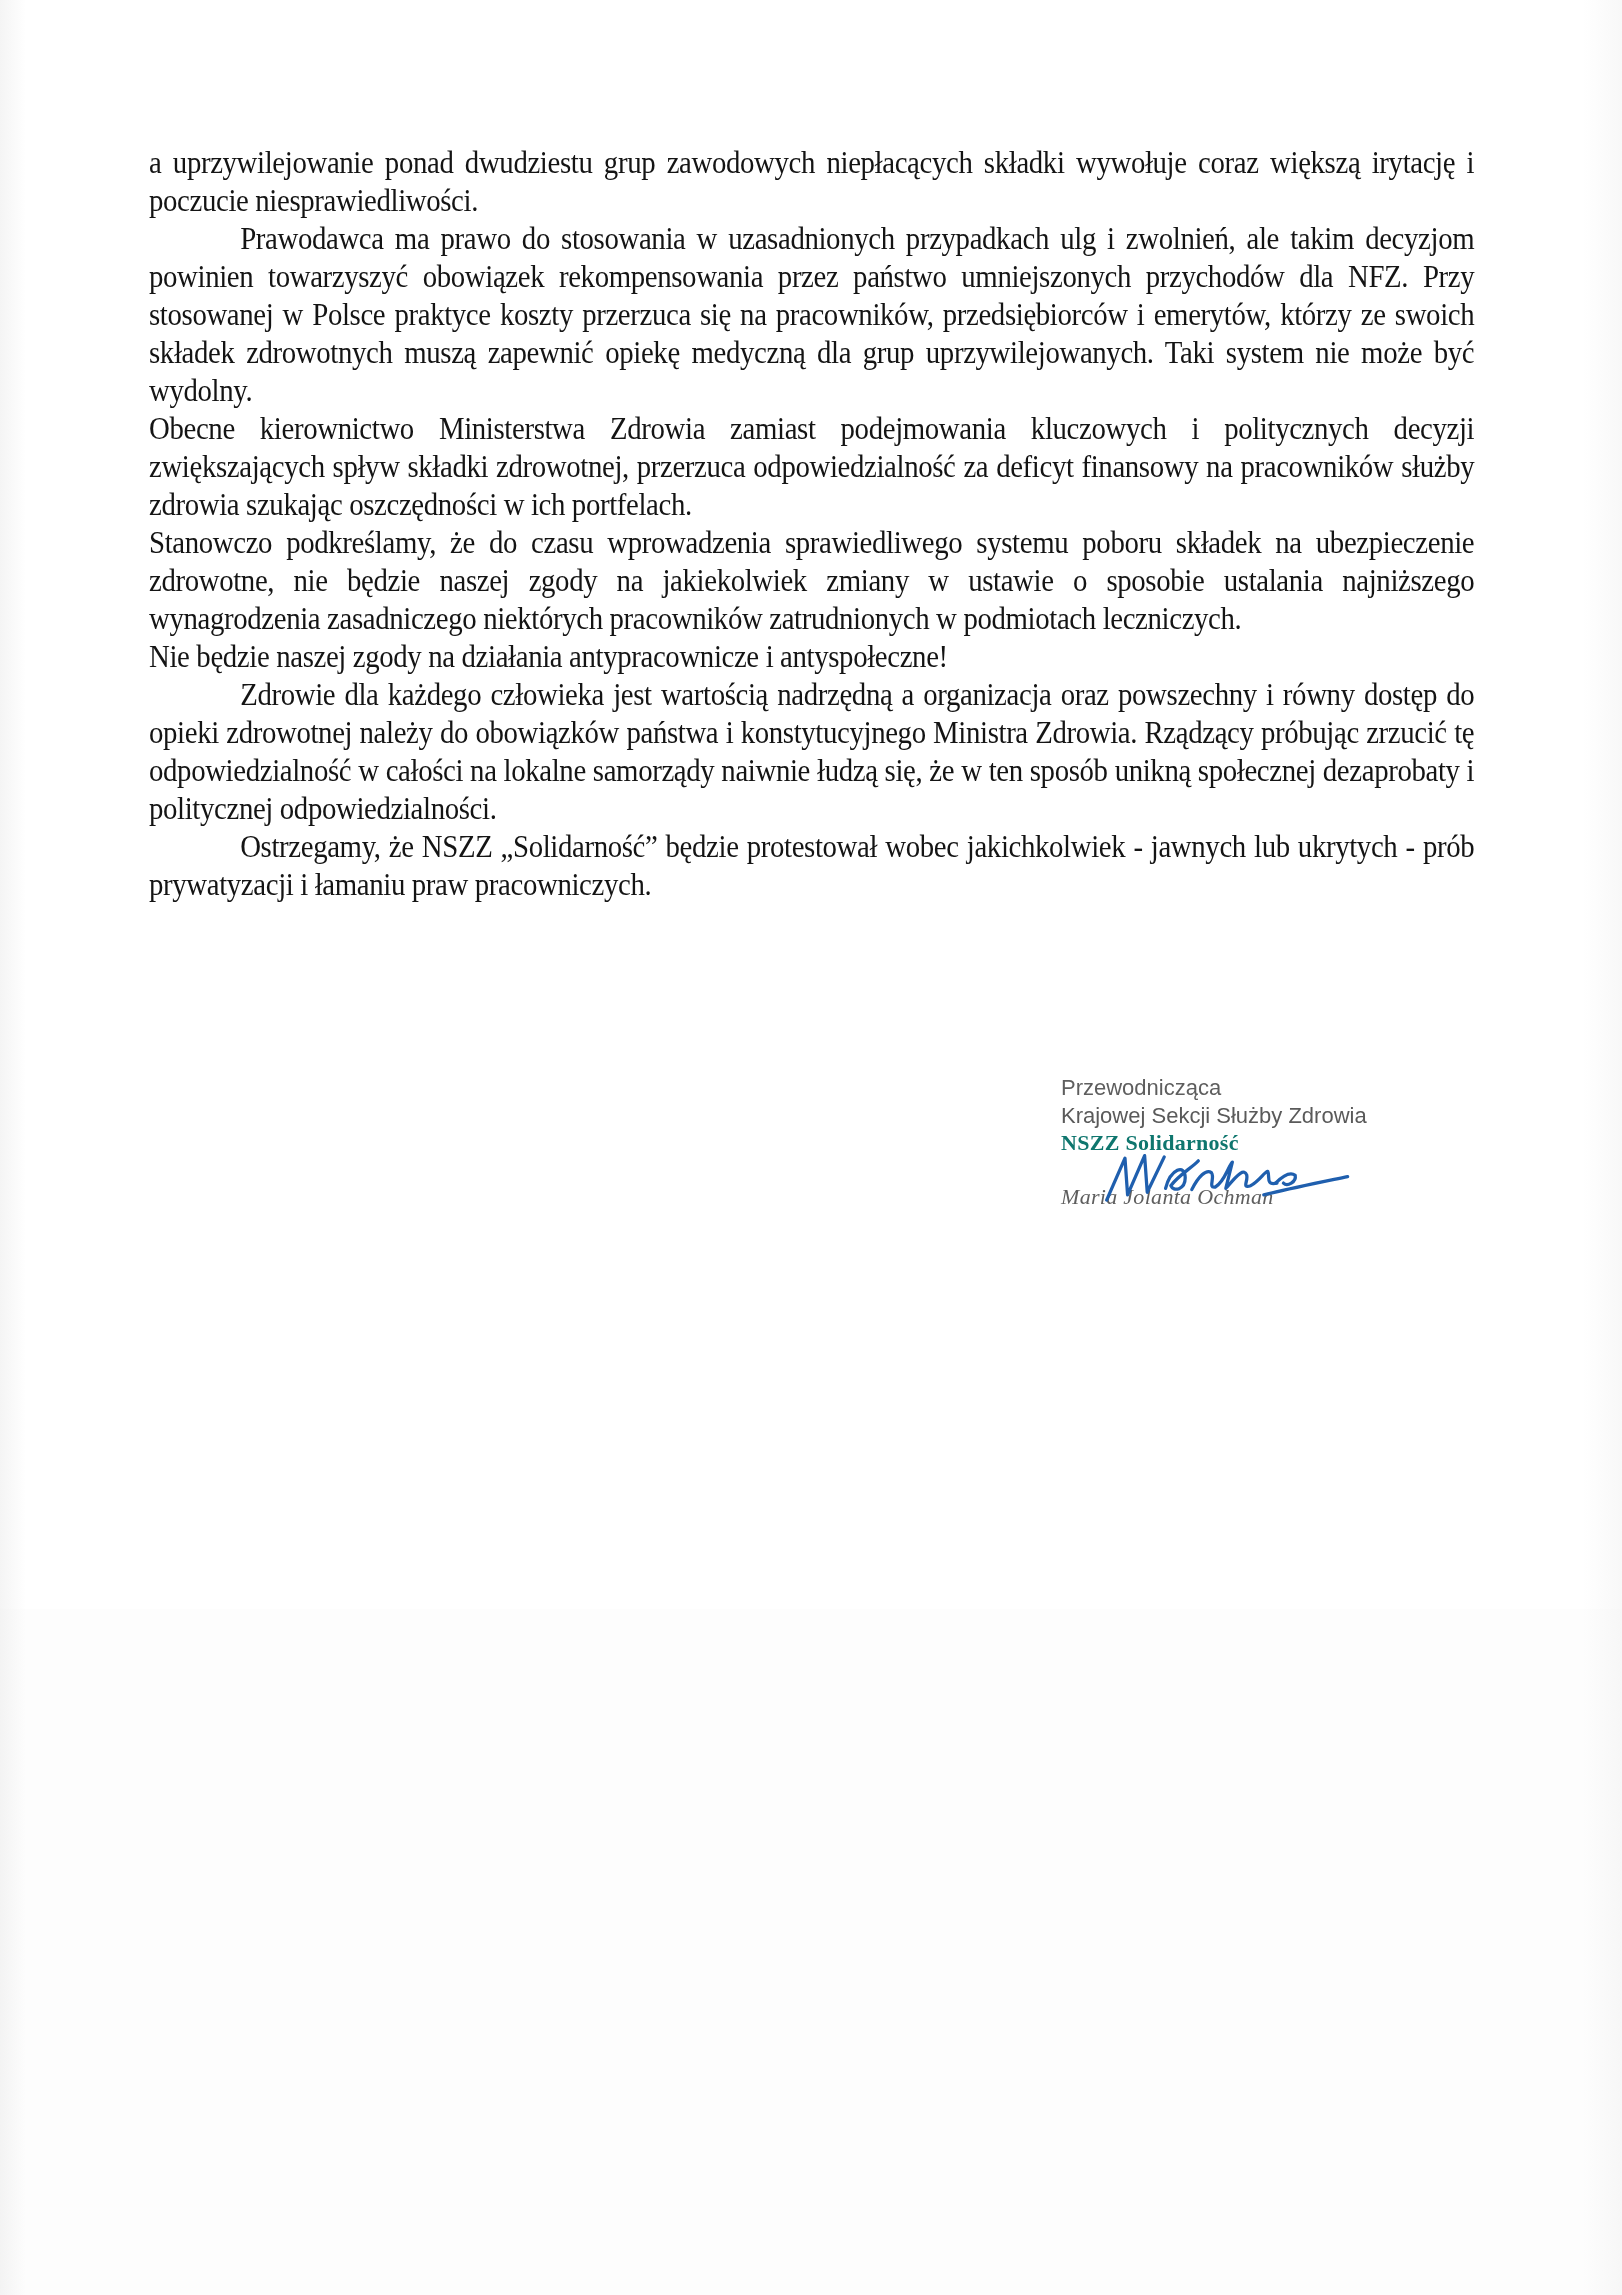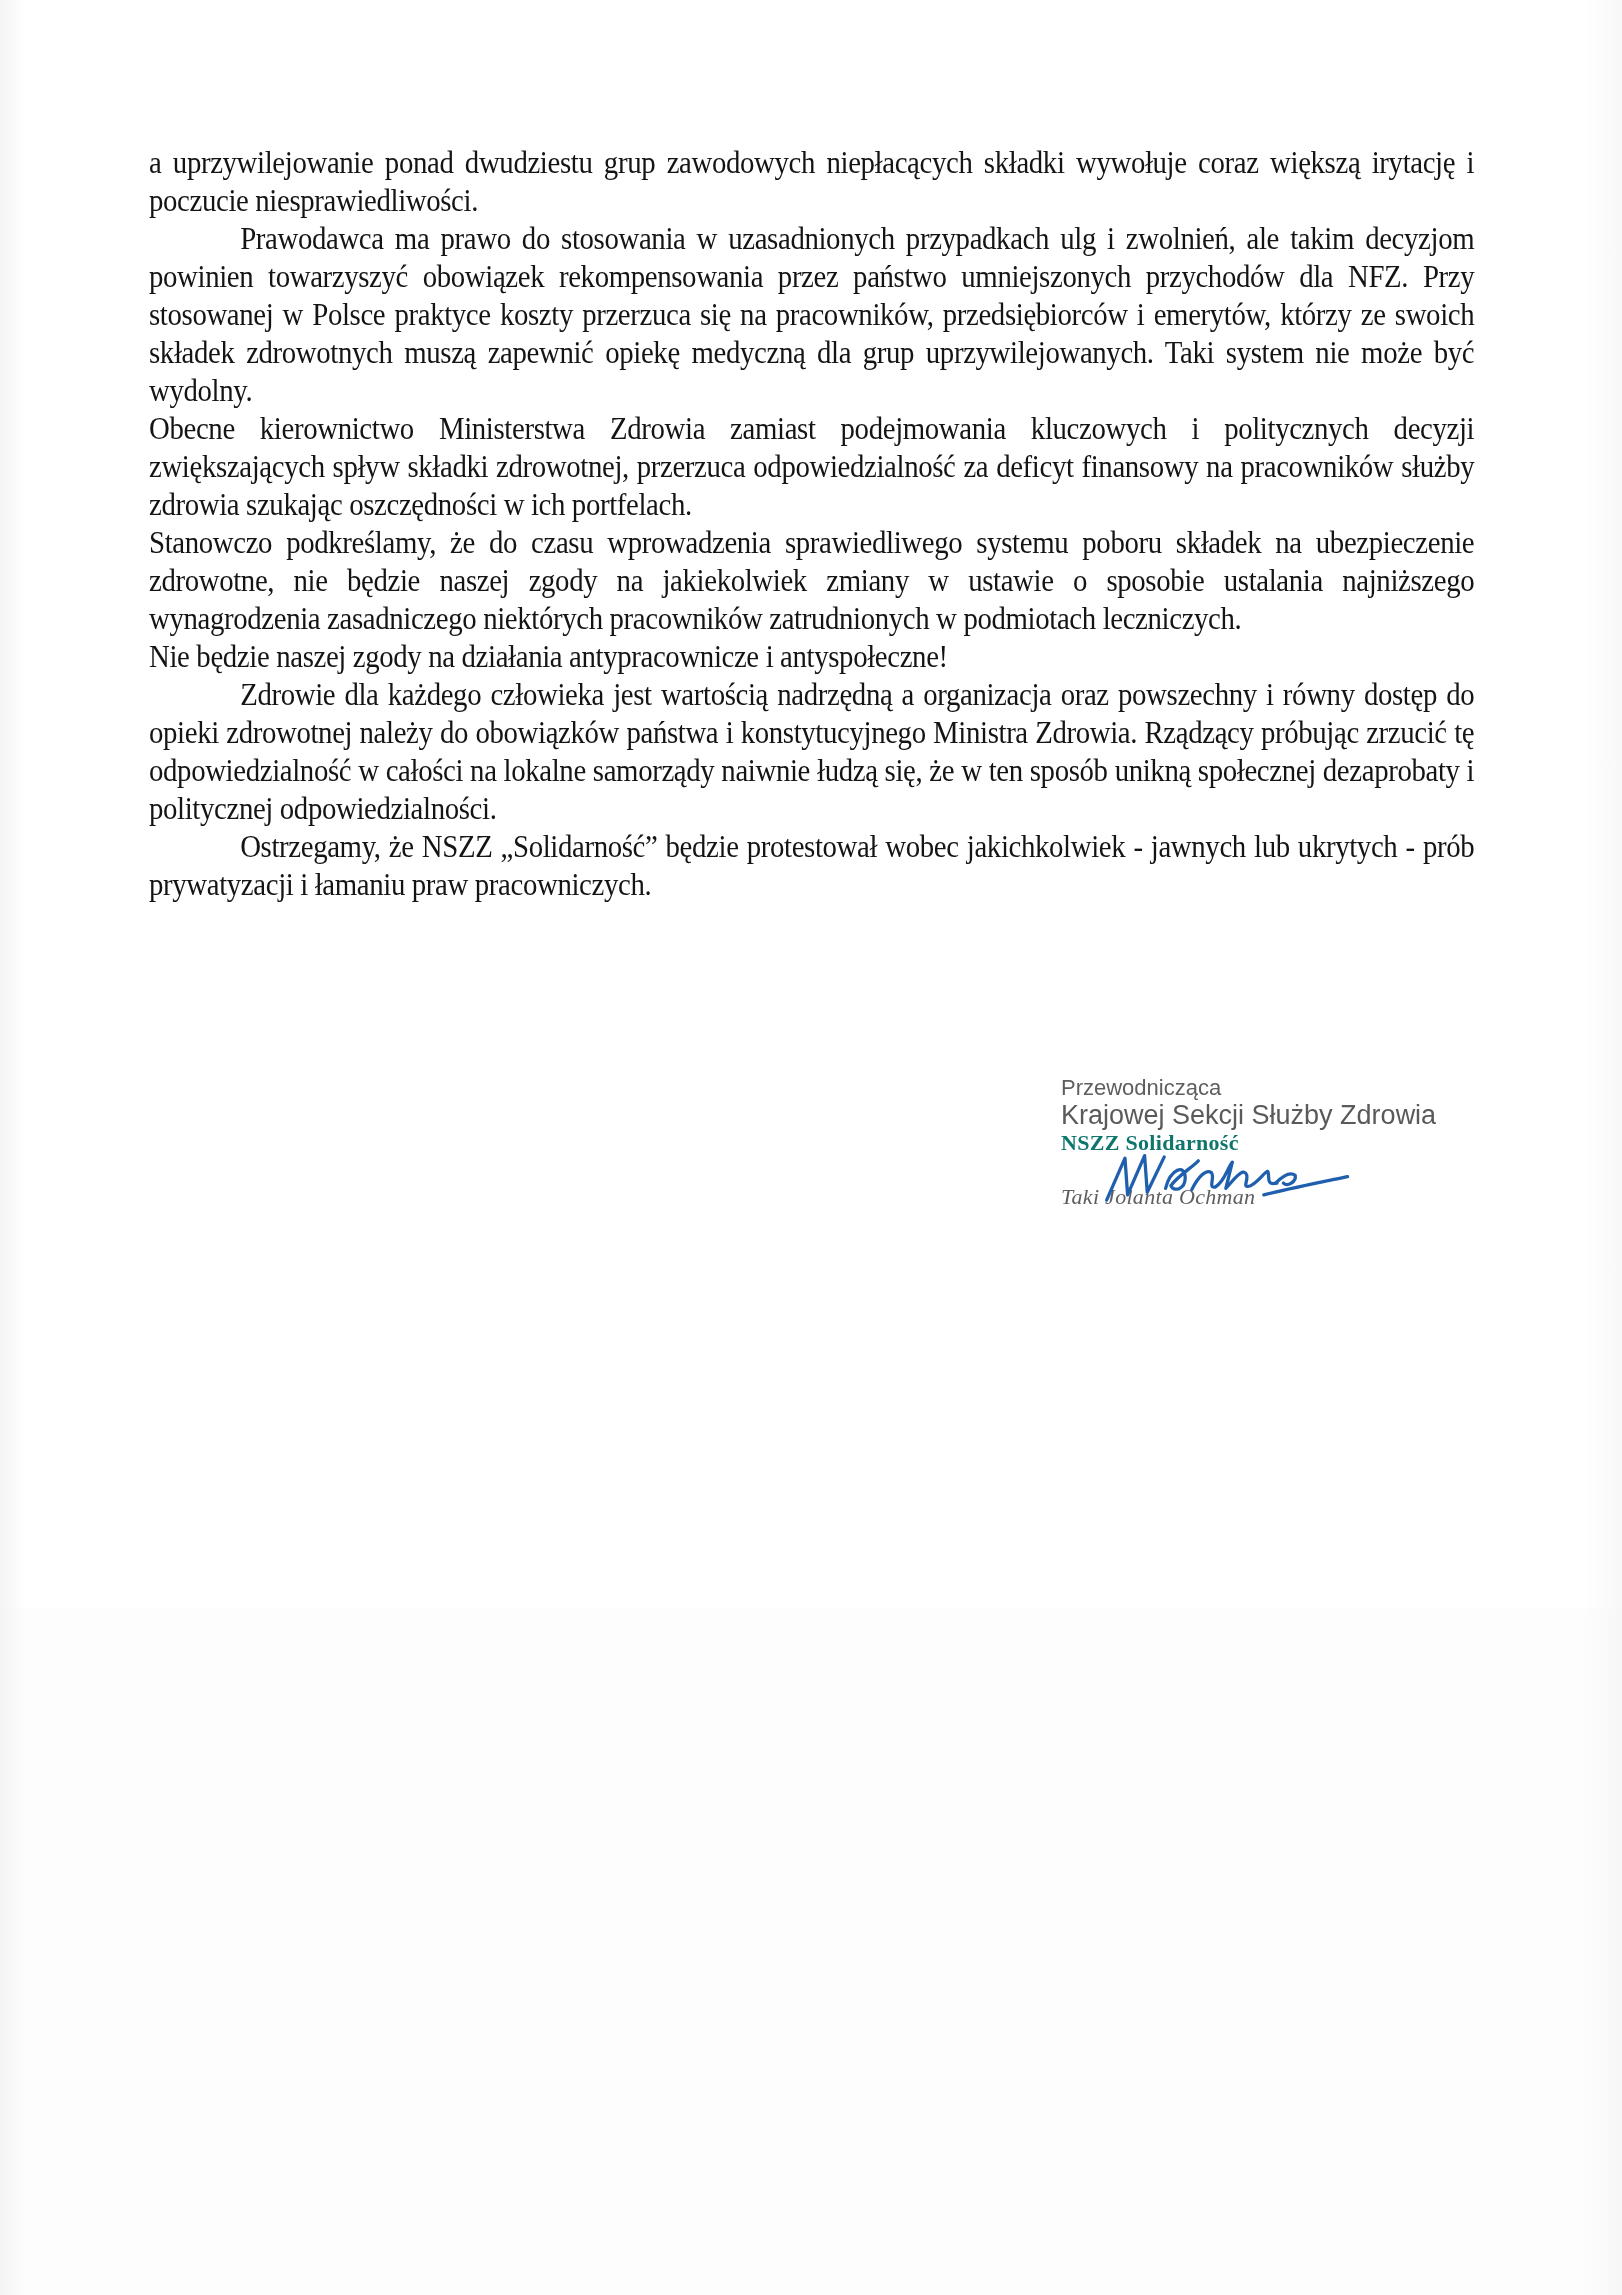--- a/index.html
+++ b/index.html
@@ -61,21 +61,21 @@
     }
     .sig-title {
       font-family: "Liberation Sans", "DejaVu Sans", sans-serif;
       font-size: 22px;
       line-height: 27.5px;
       color: #5e5e5e;
       font-weight: normal;
     }
     .sig-org {
       font-family: "Liberation Sans", "DejaVu Sans", sans-serif;
-      font-size: 27px;
+      font-size: 22px;
       line-height: 27.5px;
       color: #5a5a5a;
     }
     .sig-union {
       font-family: "Liberation Serif", "DejaVu Serif", serif;
       font-size: 22px;
       line-height: 27.5px;
       font-weight: bold;
       color: #0f766e;
       letter-spacing: 0.3px;
@@ -118,21 +118,21 @@
     <p>Nie będzie naszej zgody na działania antypracownicze i antyspołeczne!</p>
     <p class="indent">Zdrowie dla każdego człowieka jest wartością nadrzędną a organizacja oraz powszechny i równy dostęp do opieki zdrowotnej należy do obowiązków państwa i konstytucyjnego Ministra Zdrowia. Rządzący próbując zrzucić tę odpowiedzialność w całości na lokalne samorządy naiwnie łudzą się, że w ten sposób unikną społecznej dezaprobaty i politycznej odpowiedzialności.</p>
     <p class="indent">Ostrzegamy, że NSZZ „Solidarność” będzie protestował wobec jakichkolwiek - jawnych lub ukrytych - prób prywatyzacji i łamaniu praw pracowniczych.</p>
   </div>
 
   <div class="signature-block">
     <div class="sig-title">Przewodnicząca</div>
     <div class="sig-org">Krajowej Sekcji Służby Zdrowia</div>
     <div class="sig-union">NSZZ Solidarność</div>
     <div class="sig-area">
-      <div class="sig-name">Taki Jolanta Ochman</div>
+      <div class="sig-name">Maria Jolanta Ochman</div>
       <svg class="signature-scribble" viewBox="0 0 420 90" xmlns="http://www.w3.org/2000/svg">
         <g id="sig-strokes" fill="none" stroke-linecap="round" stroke-linejoin="round" stroke-width="5" stroke="#1f5fae">
           <path d="M30 78 L58 14 L62 70 L88 10 L92 66 L118 12"></path>
           <path d="M120 60 C 128 30, 150 22, 150 44 C 150 62, 132 66, 128 56 C 140 40, 158 30, 170 18"></path>
           <path d="M160 62 C 170 42, 182 30, 190 36 C 196 44, 184 60, 196 58 C 210 50, 214 30, 222 20 L 212 60"></path>
           <path d="M214 58 C 232 36, 240 30, 244 40 C 246 50, 236 60, 250 56 C 264 48, 270 36, 276 34 C 280 42, 272 56, 290 52"></path>
           <path d="M288 52 C 300 40, 310 34, 318 40 C 320 50, 306 58, 300 52"></path>
           <path d="M270 70 C 310 60, 350 52, 398 42"></path>
         </g>
       </svg>

